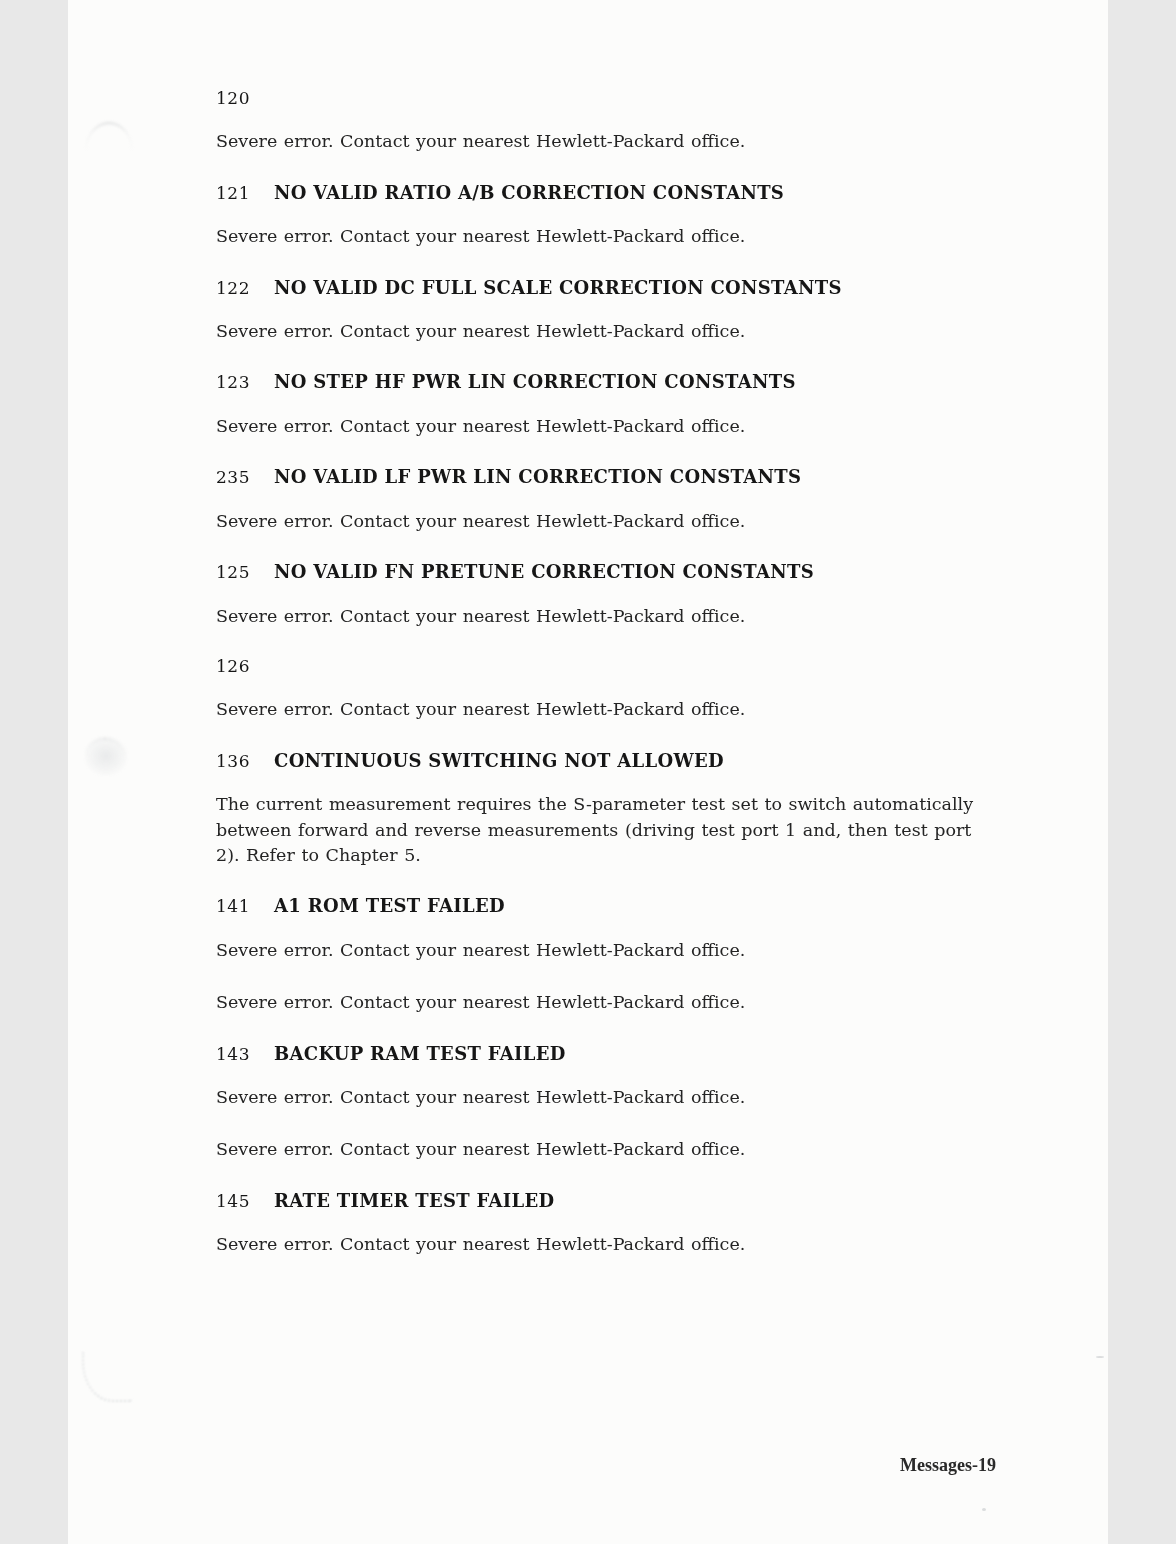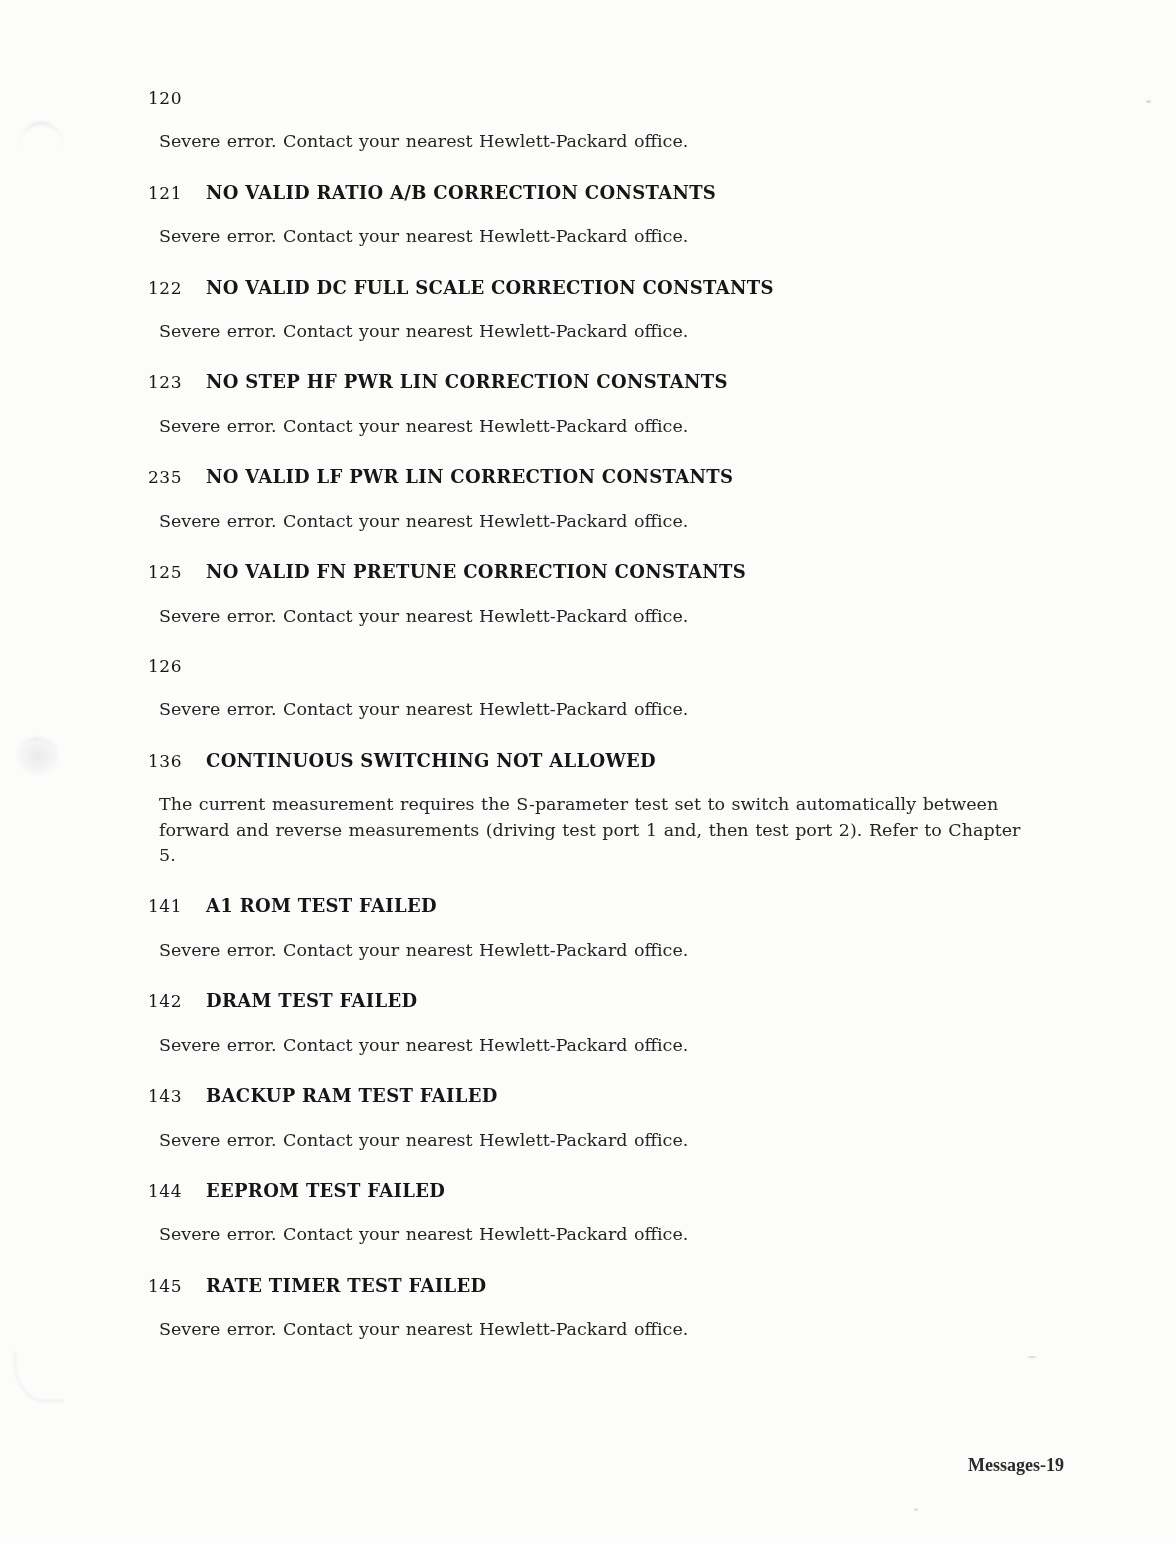--- a/index.html
+++ b/index.html
@@ -2,21 +2,21 @@
 <html><head>
 <meta charset="utf-8">
 <style>
   html, body {
     margin: 0;
     padding: 0;
     background: #e8e8e8;
   }
   .page {
     position: relative;
-    width: 1176px;
+    width: 1040px;
     height: 1544px;
     margin: 0 auto;
     background: #fcfcfb;
     overflow: hidden;
     font-family: "DejaVu Serif", serif;
     color: #1f1f1f;
   }
   .content {
     position: absolute;
     top: 88px;
@@ -40,21 +40,21 @@
     display: inline-block;
     width: 58px;
     font-weight: normal;
     font-size: 17px;
     letter-spacing: 0.5px;
     flex: 0 0 58px;
   }
   .message-body {
     font-size: 17.5px;
     line-height: 1.45;
-    margin: 11px;
+    margin: 0;
     color: #242424;
     word-spacing: 1px;
   }
   .footer {
     position: absolute;
     right: 112px;
     bottom: 68px;
     font-family: Liberation Serif, serif;
     font-weight: bold;
     font-size: 18px;
@@ -197,40 +197,32 @@
 
   <div class="message-block">
     <div class="message-heading">
       <span class="message-code">141</span>
       <span class="message-title">A1 ROM TEST FAILED</span>
     </div>
     <p class="message-body">Severe error. Contact your nearest Hewlett-Packard office.</p>
   </div>
 
   <div class="message-block">
-    <div class="message-heading">
-      <span class="message-code">142</span>
-      <span class="message-title">DRAM TEST FAILED</span>
-    </div>
     <p class="message-body">Severe error. Contact your nearest Hewlett-Packard office.</p>
   </div>
 
   <div class="message-block">
     <div class="message-heading">
       <span class="message-code">143</span>
       <span class="message-title">BACKUP RAM TEST FAILED</span>
     </div>
     <p class="message-body">Severe error. Contact your nearest Hewlett-Packard office.</p>
   </div>
 
   <div class="message-block">
-    <div class="message-heading">
-      <span class="message-code">144</span>
-      <span class="message-title">EEPROM TEST FAILED</span>
-    </div>
     <p class="message-body">Severe error. Contact your nearest Hewlett-Packard office.</p>
   </div>
 
   <div class="message-block">
     <div class="message-heading">
       <span class="message-code">145</span>
       <span class="message-title">RATE TIMER TEST FAILED</span>
     </div>
     <p class="message-body">Severe error. Contact your nearest Hewlett-Packard office.</p>
   </div>

